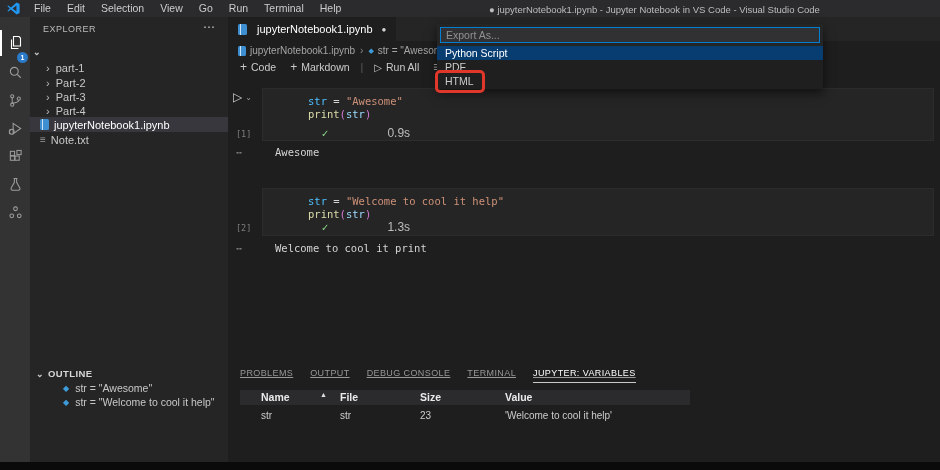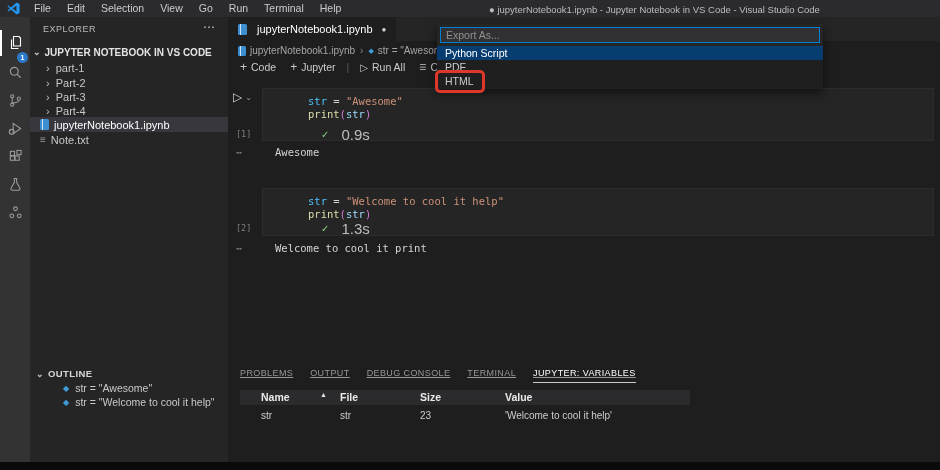--- a/index.html
+++ b/index.html
@@ -75,21 +75,21 @@
   .tk-var { color:#4fc1ff; } .tk-plain { color:#d4d4d4; } .tk-str { color:#ce9178; }
   .tk-fn { color:#dcdcaa; } .tk-br { color:#d67bd6; } .tk-param { color:#9cdcfe; }
   .run-btn { position:absolute; left:5px; top:73px; display:flex; align-items:center; color:#d4d4d4; }
   .run-btn .play { font-size:12px; }
   .run-btn .drop { font-size:8px; color:#9a9a9a; margin-left:3px; }
   .exec-label { position:absolute; left:8px; font-size:8.5px; color:#7f7f7f; }
   .exec-1 { top:112px; } .exec-2 { top:206px; }
   .status-row { position:absolute; display:flex; align-items:center; }
   .status-1 { left:93px; top:109px; } .status-2 { left:93px; top:203px; }
   .check-icon { color:#89d185; font-size:10px; margin-right:12px; }
-  .duration { font-size:15px; color:#bdbdbd; }
+  .duration { font-size:12px; color:#bdbdbd;margin-left:46px; }
   .output-row { position:absolute; display:flex; align-items:center; color:#d4d4d4; }
   .out-1 { top:129px; } .out-2 { top:225px; }
   .out-dots { position:absolute; left:8px; color:#8f8f8f; font-size:10px; letter-spacing:1px; }
   .out-text { margin-left:47px; }
   
   .quickpick { position:absolute; left:437px; top:24px; width:386px; background:#252526;
     box-shadow:0 4px 10px rgba(0,0,0,.55); padding:3px 3px 0 3px; z-index:40; }
   .qp-input { display:block; width:100%; height:16px; background:#313134; border:1px solid #007fd4;
     color:#cccccc; font-size:10.5px; padding:0 5px; outline:none;
     font-family:"Liberation Sans", sans-serif; }
@@ -189,21 +189,20 @@
       </svg>
     </div>
   </div>
 
   <div class="sidebar">
     <span class="sb-title">EXPLORER</span>
     <span class="sb-more">⋯</span>
 
     <div class="ws-row">
       <span class="ws-chevron">⌄</span>
-      <span>JUPYTER NOTEBOOK IN VS CODE</span>
     </div>
 
     <div class="file-row" style="top:43px">
       <span class="folder-chevron">›</span>
       <span>part-1</span>
     </div>
     <div class="file-row" style="top:58px">
       <span class="folder-chevron">›</span>
       <span>Part-2</span>
     </div>
@@ -255,21 +254,21 @@
       <span>str = "Awesome"</span>
     </div>
 
     <div class="nbtoolbar">
       <span class="tb-btn">
         <span class="tb-glyph glyph-plus">+</span>
         <span>Code</span>
       </span>
       <span class="tb-btn">
         <span class="tb-glyph glyph-plus">+</span>
-        <span>Jupyter</span>
+        <span>Markdown</span>
       </span>
       <span class="tb-sep">|</span>
       <span class="tb-btn">
         <span class="tb-glyph glyph-play">▷</span>
         <span>Run All</span>
       </span>
       <span class="tb-btn">
         <span class="tb-glyph glyph-clear">☰</span>
         <span>Clear</span>
       </span>

